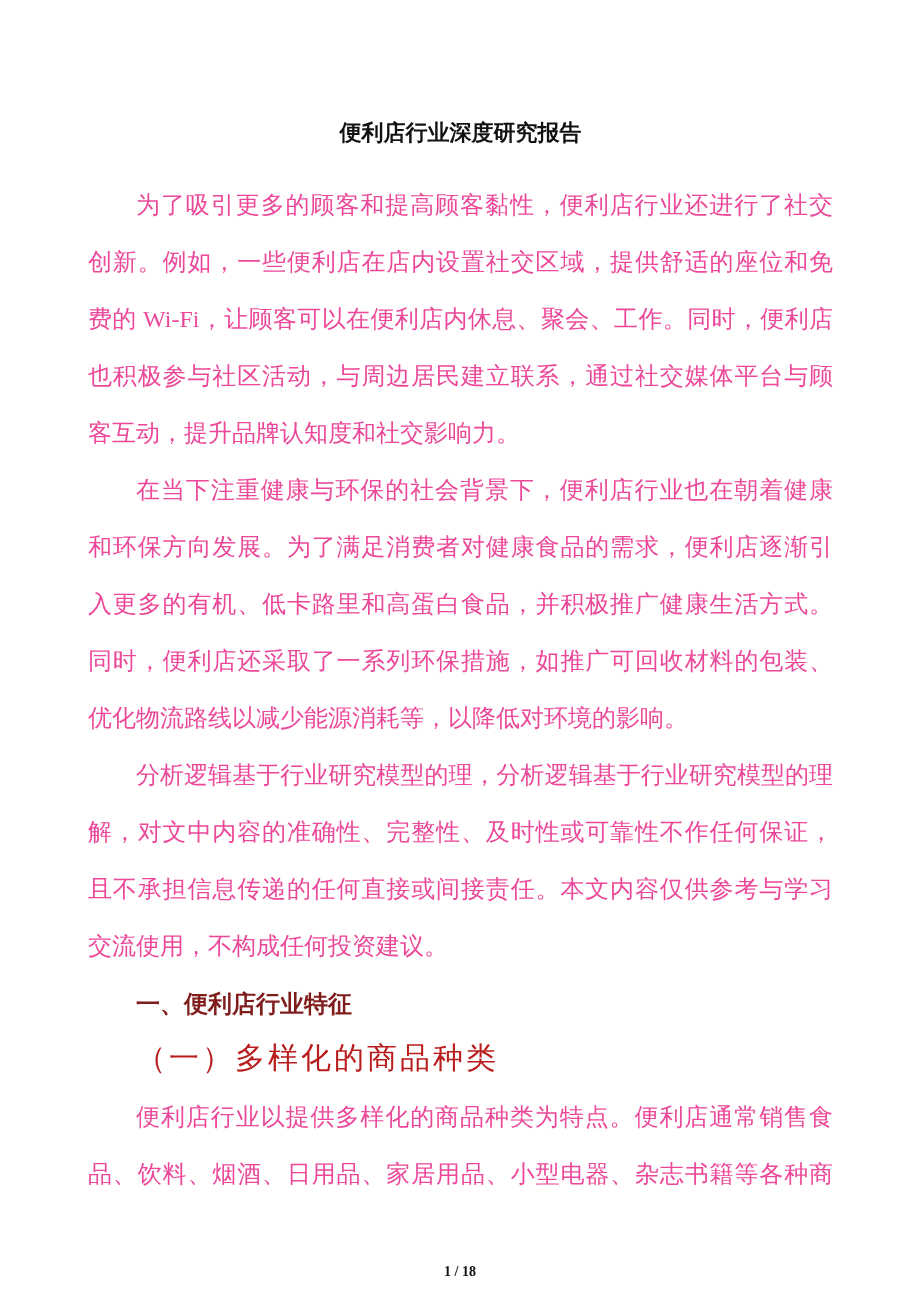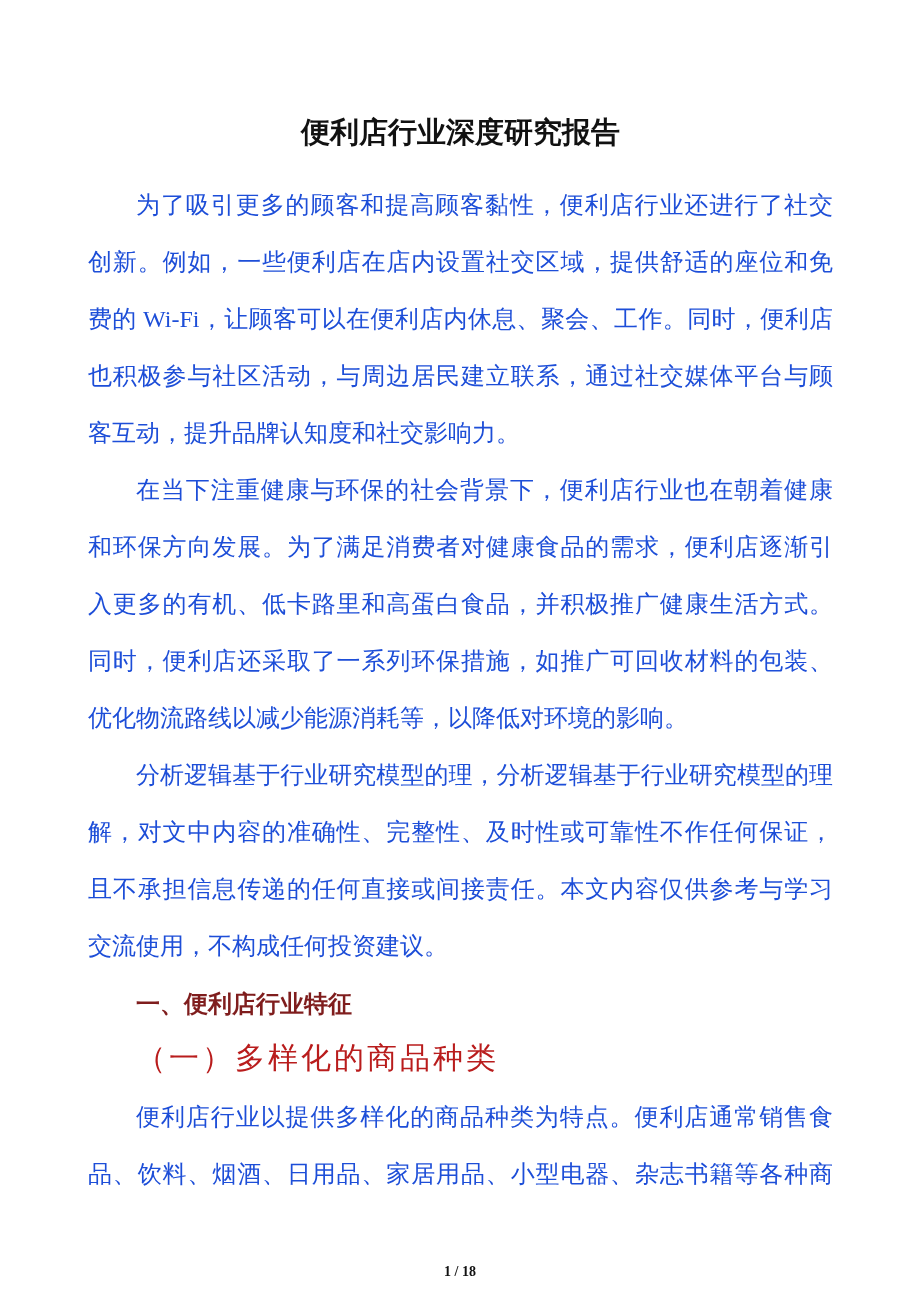--- a/index.html
+++ b/index.html
@@ -14,33 +14,33 @@
   }
   .content {
     position: absolute;
     left: 88px;
     top: 104px;
     width: 745px;
   }
   .doc-title {
     font-family: Liberation Sans, sans-serif;
     font-weight: bold;
-    font-size: 29px;
+    font-size: 22px;
     line-height: 57px;
     text-align: center;
     color: #111111;
     margin-bottom: 16px;
   }
   .para { margin: 0; }
   .para .line {
     font-family: "Liberation Serif", "DejaVu Serif", serif;
     font-size: 24px;
     line-height: 57px;
     height: 57px;
-    color: #1d4ed8;
+    color: #ec4899;
     text-align: justify;
     text-align-last: justify;
     overflow: hidden;
   }
   .para .line.first { text-indent: 48px; }
   .para .line.endline { text-align: right; text-align-last: left; }
   .heading1 {
     font-family: "Liberation Sans", "DejaVu Sans", sans-serif;
     font-weight: bold;
     font-size: 24px;

